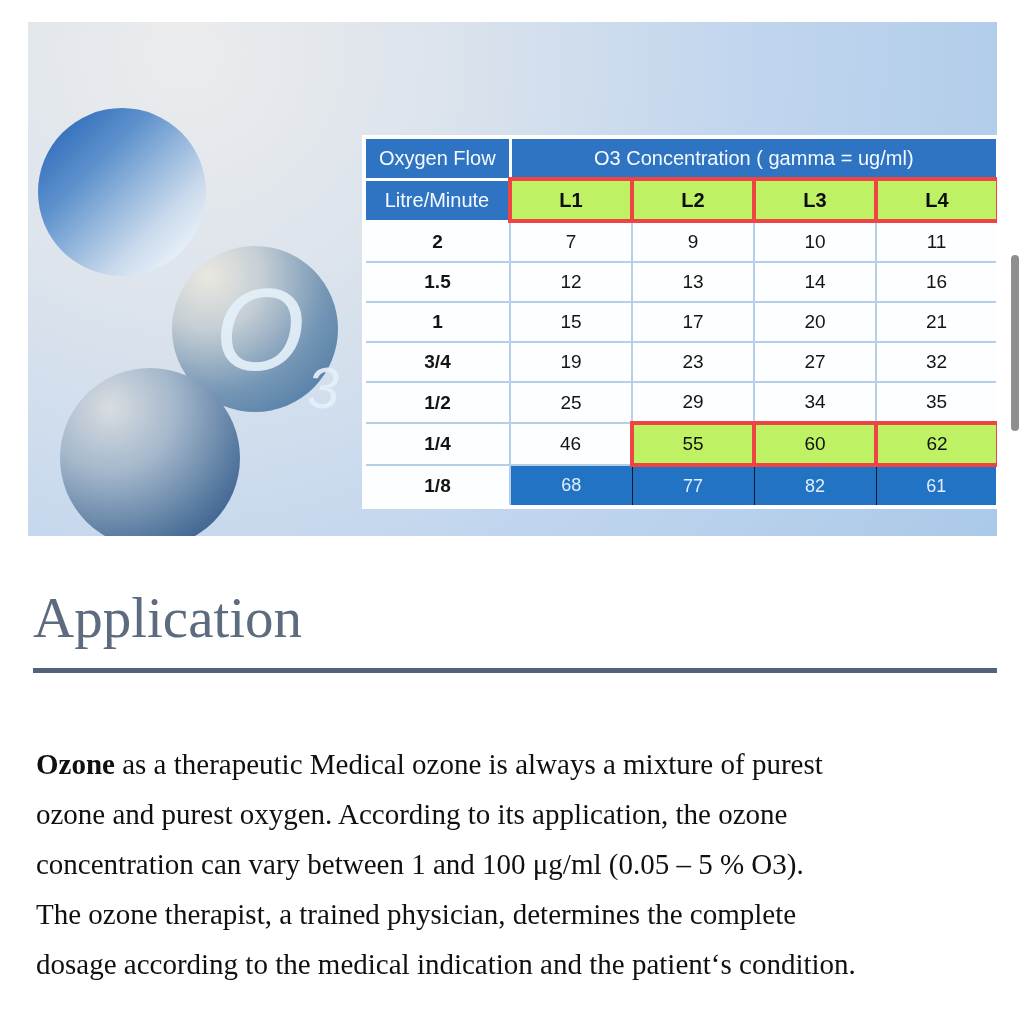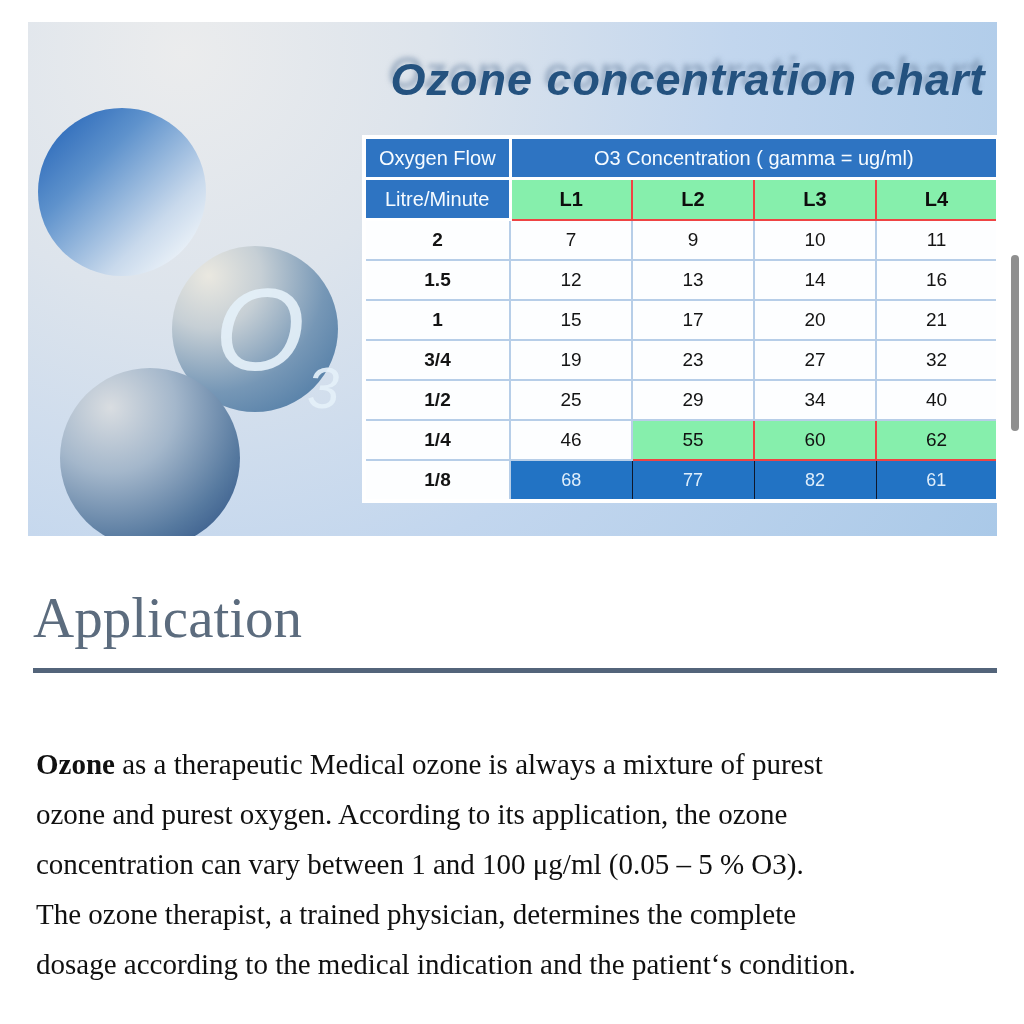--- a/index.html
+++ b/index.html
@@ -24,21 +24,21 @@
   .hero-title{position:absolute;left:360px;top:32px;width:600px;text-align:center;
               font-size:45px;font-weight:700;font-style:italic;color:#24527f;letter-spacing:1px;
               text-shadow:-3px -7px 5px rgba(115,138,168,0.55);}
 
   
   .otable{position:absolute;left:334px;top:113px;width:632px;border-collapse:collapse;
           table-layout:fixed;background:#ffffff;border:4px solid #ffffff;
           font-family:"Liberation Sans",sans-serif;}
   .otable td{text-align:center;vertical-align:middle;height:38px;padding:0;}
   .c-hblue{background:#2e74c2;color:#f6fbff;border:3px solid #ffffff;font-size:20px;}
-  .c-light{background:#86efac;color:#111111;border:2px solid #ef4444;font-size:19px;}
+  .c-light{background:#bef264;color:#111111;border:4px solid #ef4444;font-size:19px;}
   .c-light.lvl{font-weight:700;font-size:20px;color:#0d0d0d;}
   .c-white{background:#fdfeff;color:#141414;border:2px solid #b7cee8;font-size:19px;}
   .c-white.flow{font-weight:700;}
   .c-blue{background:#2273c4;color:#dfeefb;border:1px solid #0f172a;font-size:18px;}
 
   
   .scroll-thumb{position:absolute;left:1011px;top:255px;width:8px;height:176px;
                 background:#8f8f8f;border-radius:4px;}
 
   
@@ -56,21 +56,20 @@
 
 <div class="page">
 
   <div class="banner">
     <div class="bubble bubble-1"></div>
     <div class="bubble bubble-2"></div>
     <div class="bubble bubble-3"></div>
 
     <div class="molecule"><span class="sym">O</span><span class="sub">3</span></div>
 
-    <div class="hero-title">Ozone concentration chart</div>
 
     <table class="otable">
       <colgroup>
         <col style="width:146px">
           <col style="width:122px">
           <col style="width:122px">
         <col style="width:122px">
           <col style="width:122px">
       </colgroup>
       <tbody>
@@ -111,21 +110,21 @@
         <td class="c-white">19</td>
         <td class="c-white">23</td>
         <td class="c-white">27</td>
         <td class="c-white">32</td>
       </tr>
       <tr>
         <td class="c-white flow">1/2</td>
         <td class="c-white">25</td>
         <td class="c-white">29</td>
         <td class="c-white">34</td>
-        <td class="c-white">40</td>
+        <td class="c-white">35</td>
       </tr>
       <tr>
         <td class="c-white flow">1/4</td>
         <td class="c-white">46</td>
         <td class="c-light">55</td>
         <td class="c-light">60</td>
         <td class="c-light">62</td>
       </tr>
       <tr>
         <td class="c-white flow">1/8</td>

